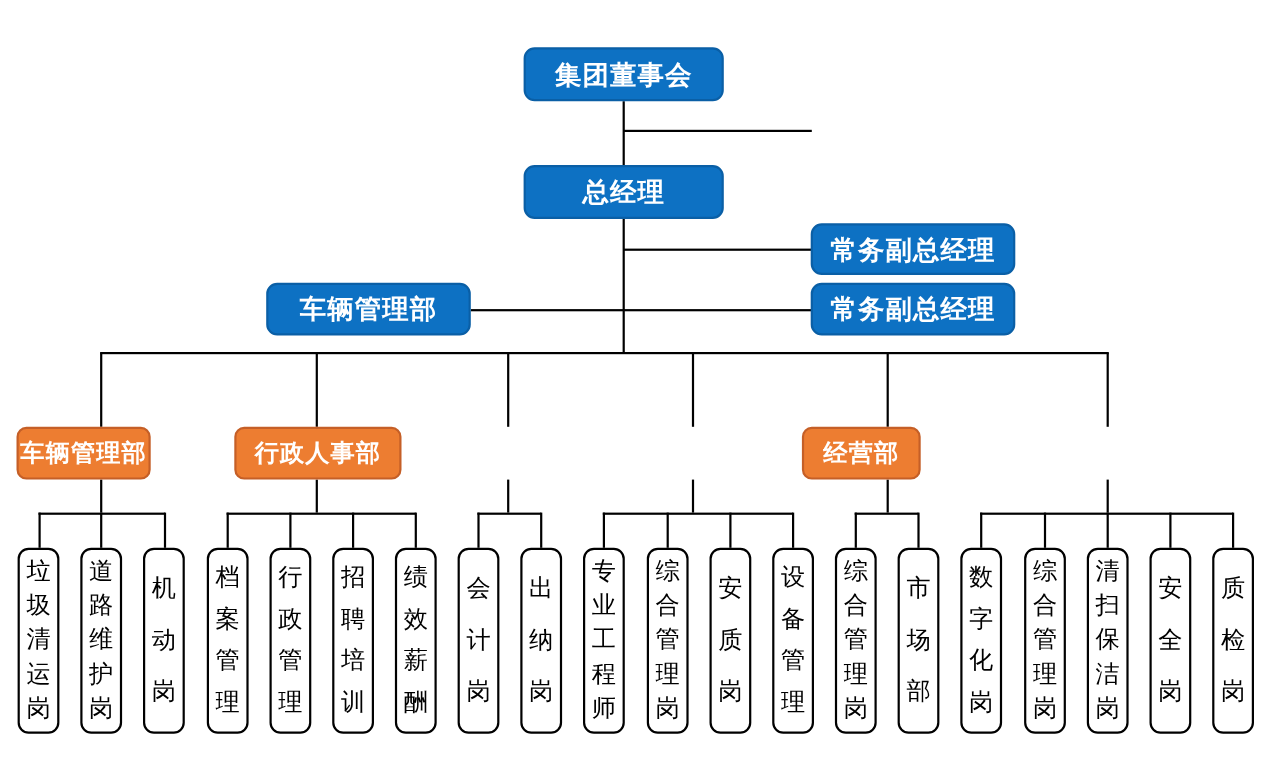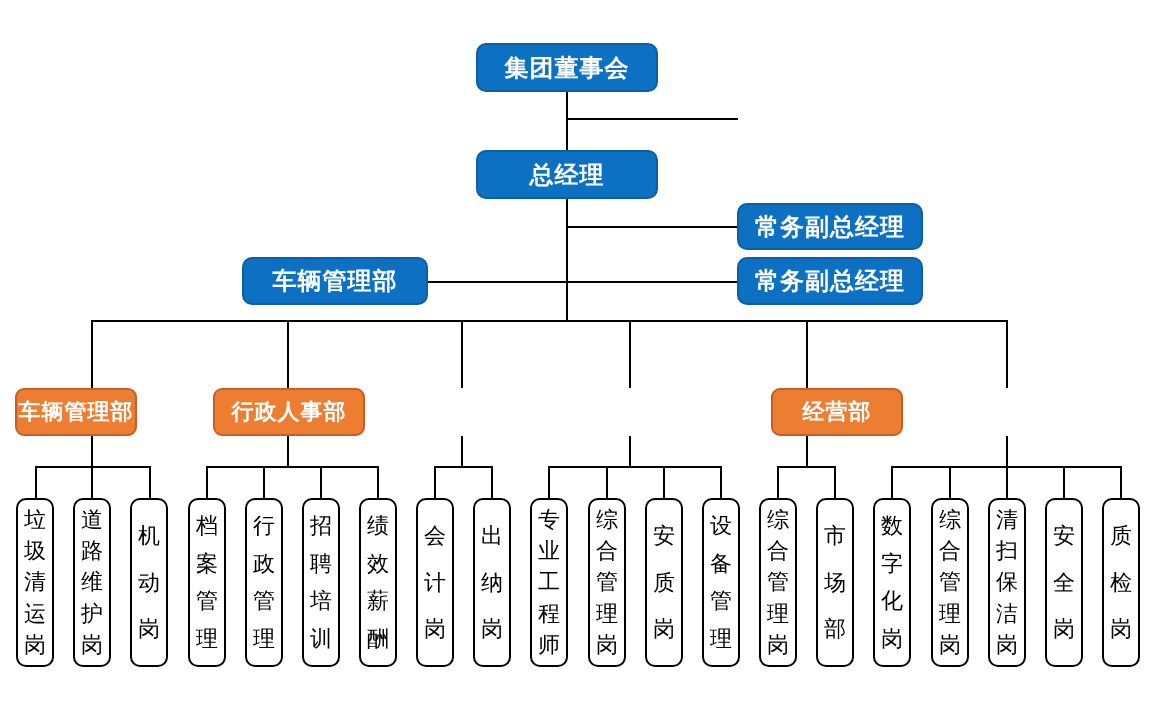--- a/index.html
+++ b/index.html
@@ -105,21 +105,21 @@
   <div class="node blue" style="left:737px;top:257px;width:186px;height:48px">
     <span>常务副总经理</span>
   </div>
 
   <div class="node orange" style="left:15px;width:122px">
     <span>车辆管理部</span>
   </div>
   <div class="node orange" style="left:213px;width:152px">
     <span>行政人事部</span>
   </div>
-  <div class="node orange" style="left:771px;width:132px">
+  <div class="node orange" style="left:729px;width:108px">
     <span>经营部</span>
   </div>
 
   <div class="node pos" style="left:16px">
     <span class="vtext">
         <span>垃</span>
         <span>圾</span>
         <span>清</span>
         <span>运</span>
         <span>岗</span>

